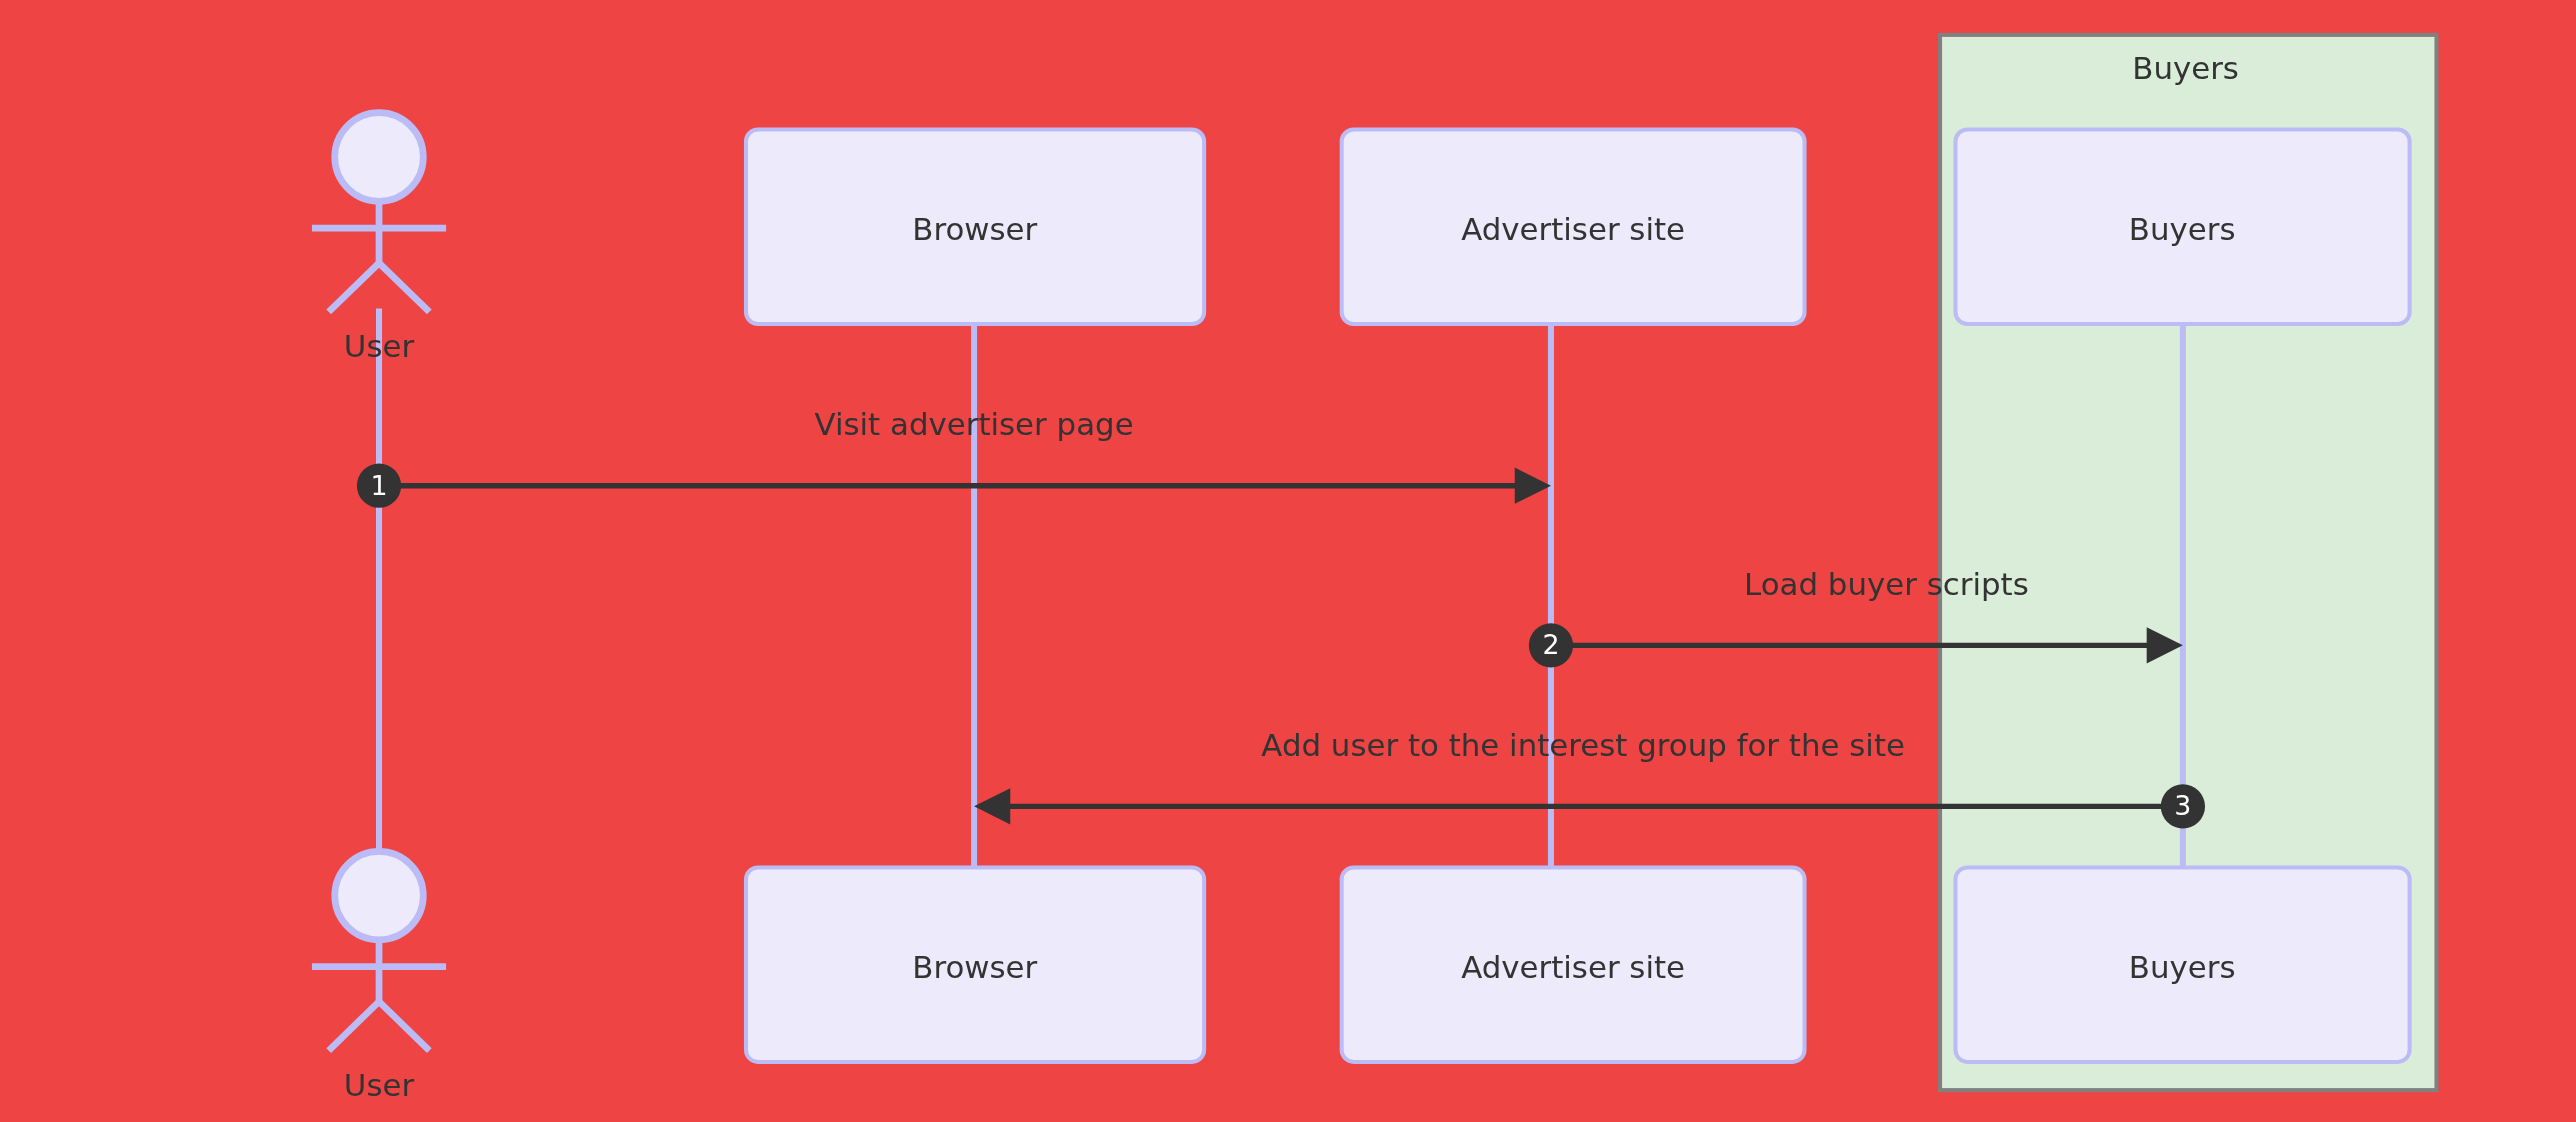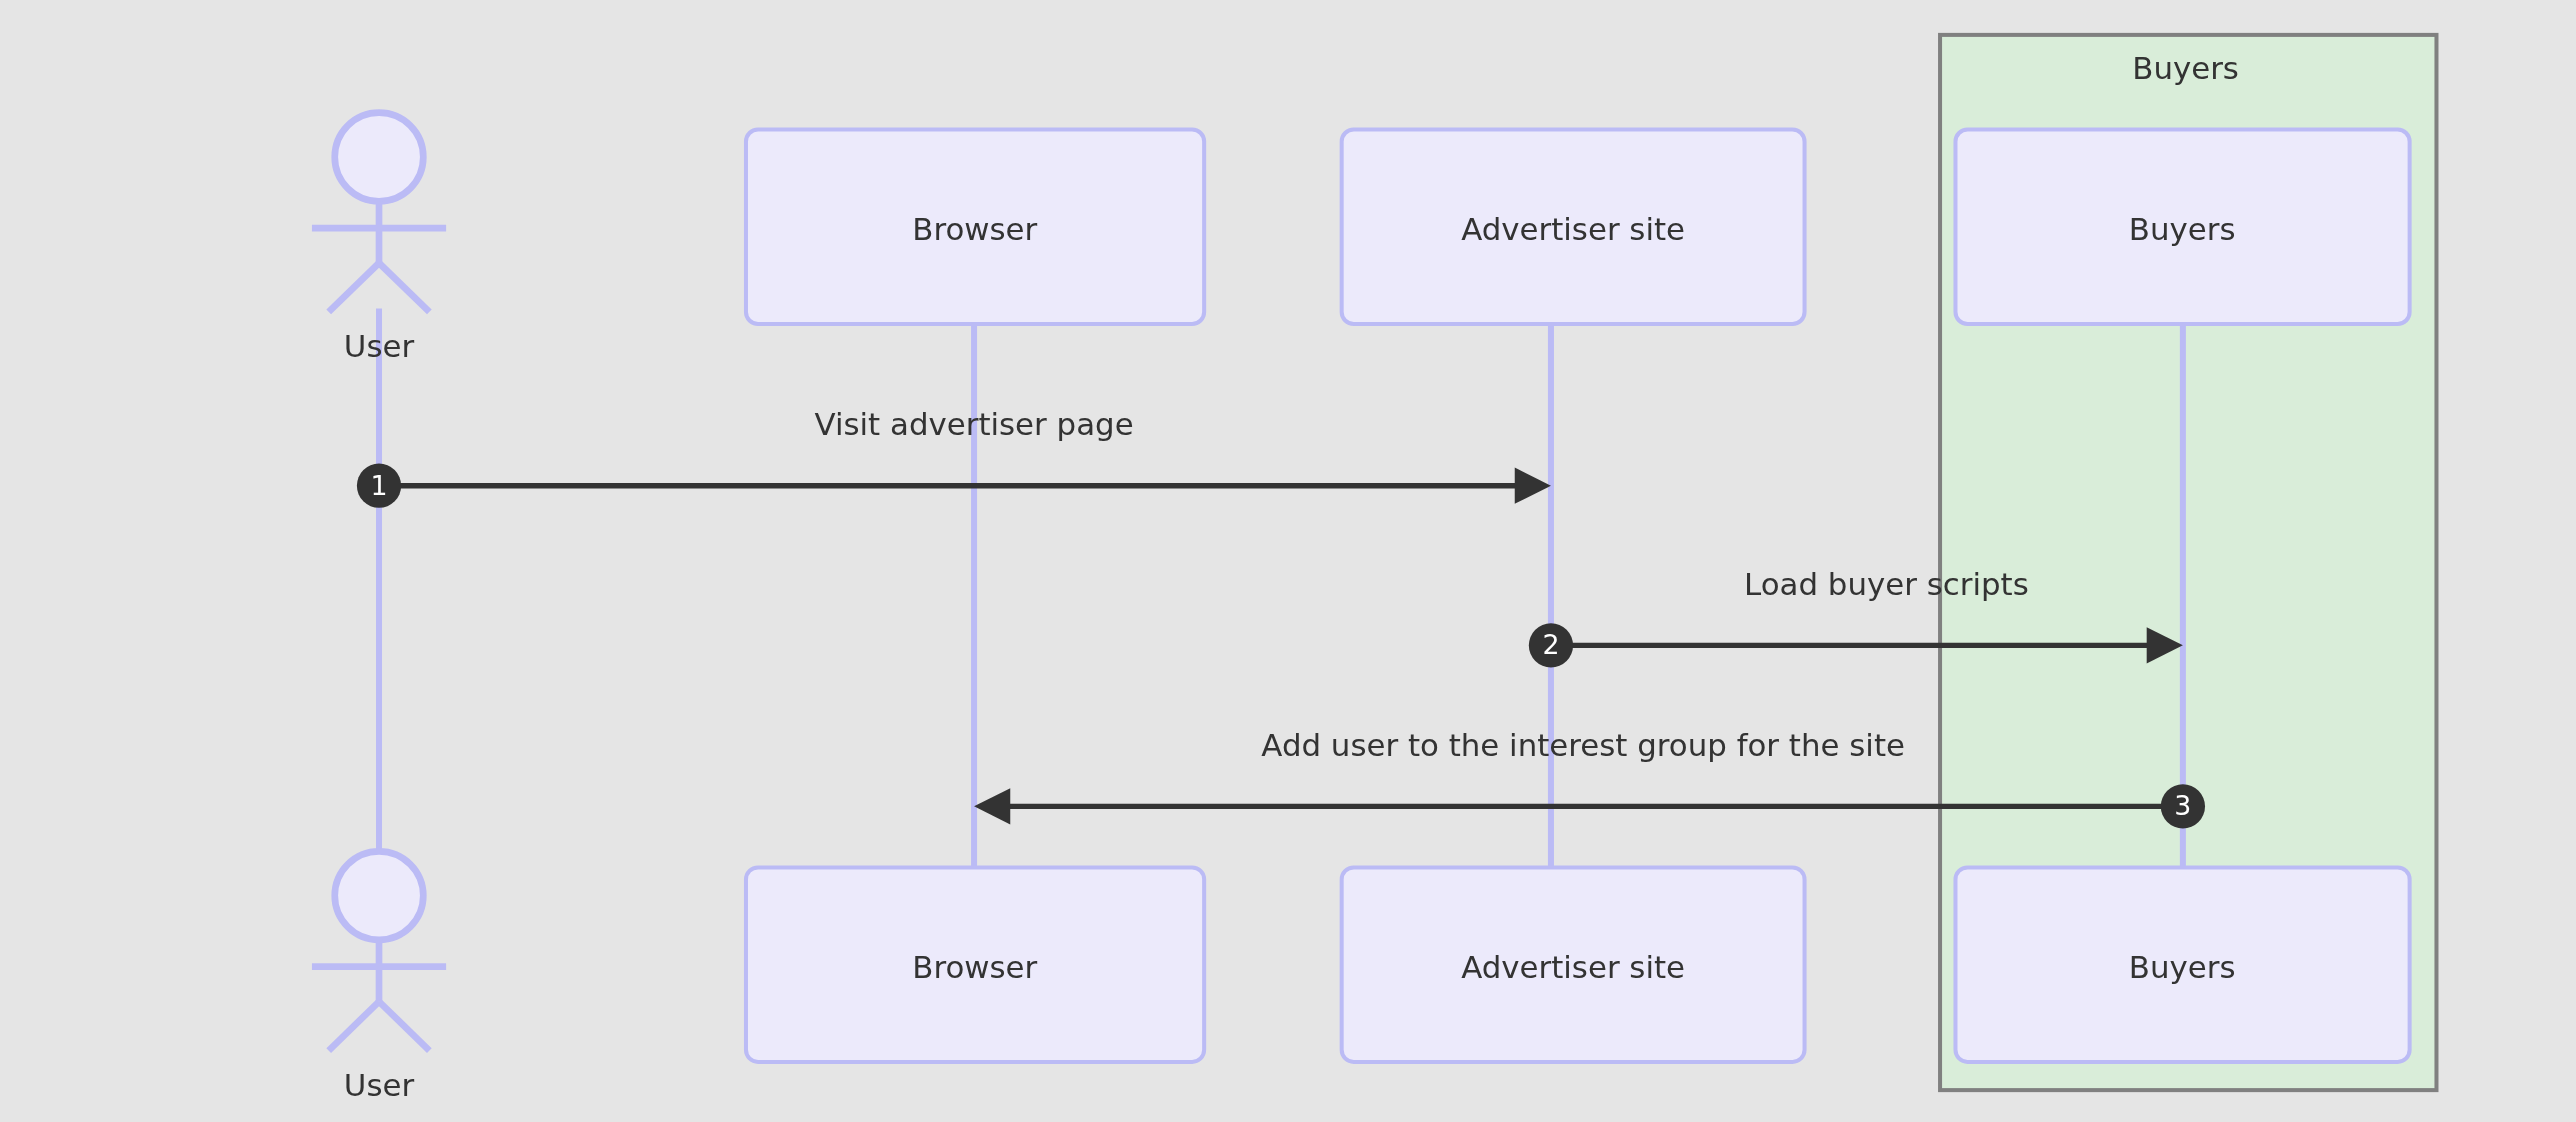--- a/index.html
+++ b/index.html
@@ -49,21 +49,21 @@
     font-size: 46px;
   }
   .seq-num {
     font-size: 40px;
     fill: #ffffff;
   }
 </style>
 </head>
 <body>
 
-<div id="diagram-root" style="background: #e5e5e5;">
+<div id="diagram-root" style="background: #ef4444;">
   <svg id="diagram-svg" viewBox="0 0 3840 1674" xmlns="http://www.w3.org/2000/svg">
 
     <g>
       <rect id="group-rect" x="2892" y="52" width="740" height="1573" fill="#D9EDD9" stroke="#808080" stroke-width="6"></rect>
       <text id="group-title-text" class="group-title" x="3258" y="105" text-anchor="middle" dominant-baseline="middle" fill="#333333">Buyers</text>
     </g>
 
     <g>
       <line id="lifeline-user" x1="565" y1="460" x2="565" y2="1290" stroke="#BBBBF5" stroke-width="9"></line>
       <line id="lifeline-browser" x1="1452" y1="483" x2="1452" y2="1293" stroke="#BBBBF5" stroke-width="9"></line>

